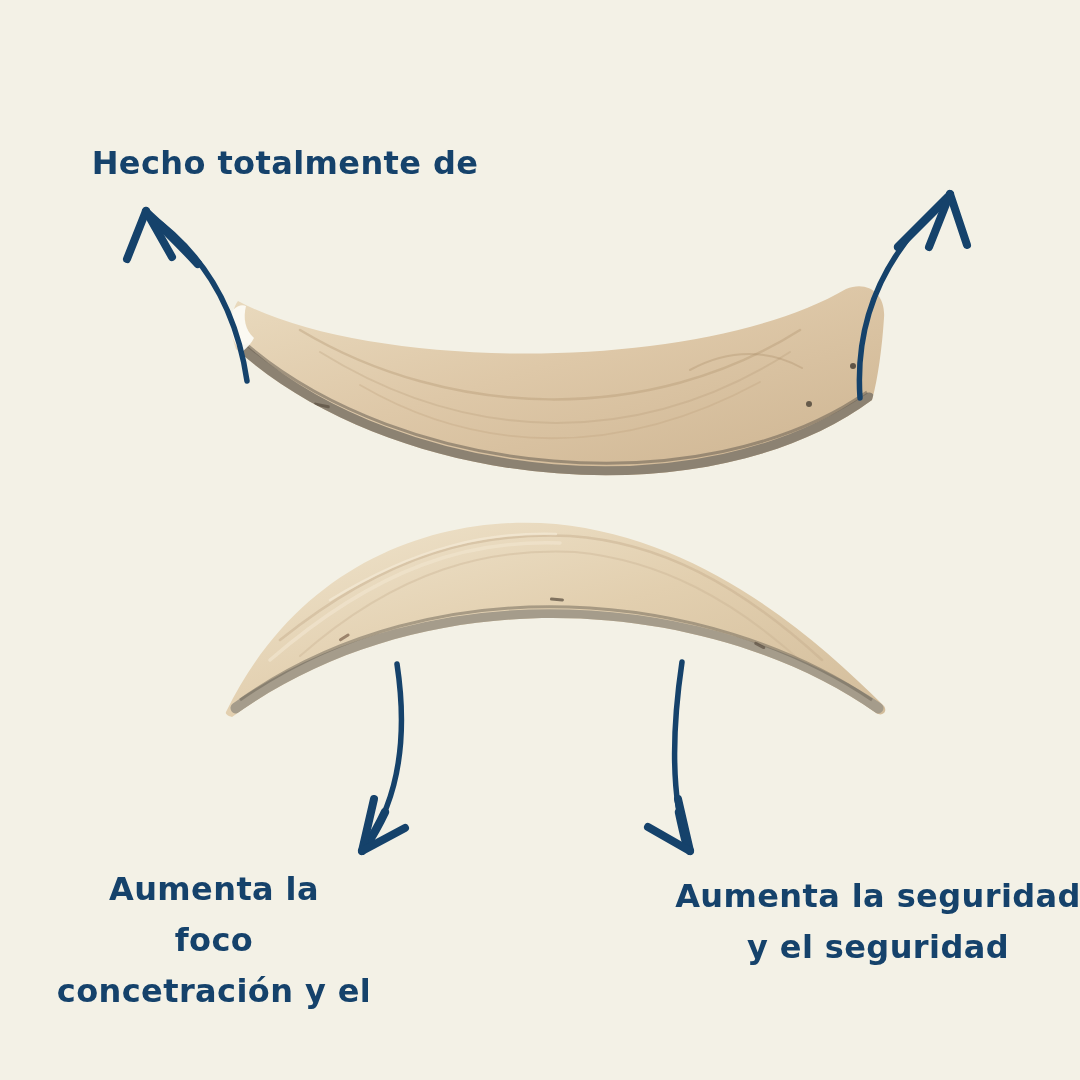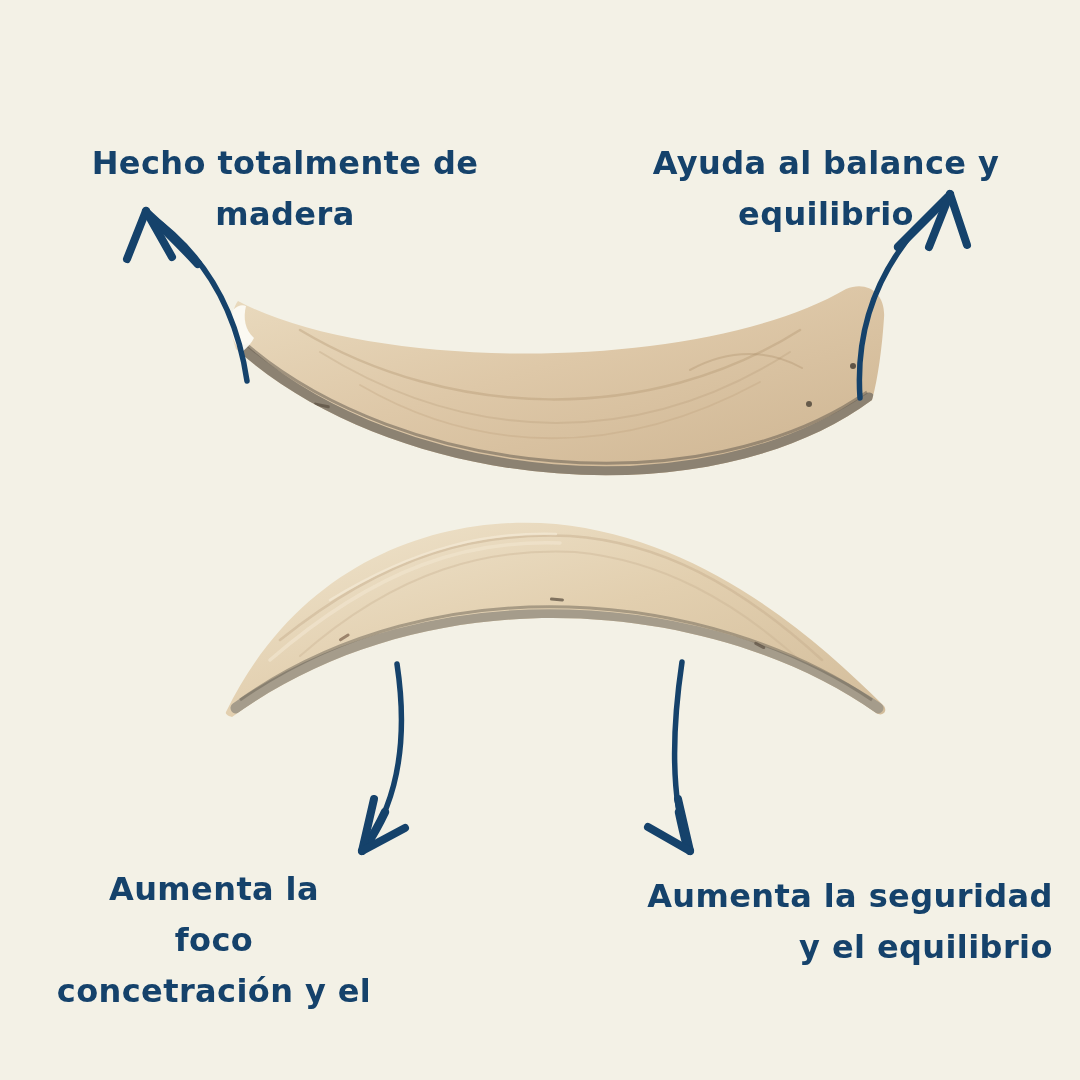--- a/index.html
+++ b/index.html
@@ -30,21 +30,21 @@
     color:var(--text);
     font-size:32px;
     font-weight:700;
     letter-spacing:.4px;
     line-height:51px;
     white-space:nowrap;
   }
   .label-tl{left:285px;top:138px;}
   .label-tr{left:826px;top:138px;}
   .label-bl{left:214px;top:864px;}
-  .label-br{left:850px;top:871px;text-align:right;}
+  .label-br{left:878px;top:871px;}
   .arrow-shaft,.arrow-head,.arrow-wing{
     fill:none;
     stroke:var(--arrow,#15426B);
     stroke-linecap:round;
     stroke-linejoin:round;
   }
   .arrow-shaft{stroke-width:5.5px;}
   .arrow-head{stroke-width:8.5px;}
   .arrow-wing{stroke-width:8px;}
   .edge-band-top{stroke:#8C8272;stroke-width:11px;fill:none;stroke-linecap:round;}
@@ -133,32 +133,27 @@
     <g>
       <path class="arrow-shaft" d="M 682 662 Q 665 777 687 846"></path>
       <path class="arrow-head" d="M 679 812 Q 683 831 687 846"></path>
       <path class="arrow-wing" d="M 690 851 L 678 799"></path>
       <path class="arrow-wing" d="M 690 851 L 648 827"></path>
     </g>
   </svg>
 
   <div class="label label-tl">
     <div>Hecho totalmente de</div>
-    <div>madera</div>
   </div>
 
-  <div class="label label-tr">
-    <div>Ayuda al balance y</div>
-    <div>equilibrio</div>
-  </div>
 
   <div class="label label-bl">
     <div>Aumenta la</div>
     <div>foco</div>
     <div>concetración y el</div>
   </div>
 
   <div class="label label-br">
     <div>Aumenta la seguridad</div>
-    <div>y el equilibrio</div>
+    <div>y el seguridad</div>
   </div>
 
 </div>
 
 </body></html>

